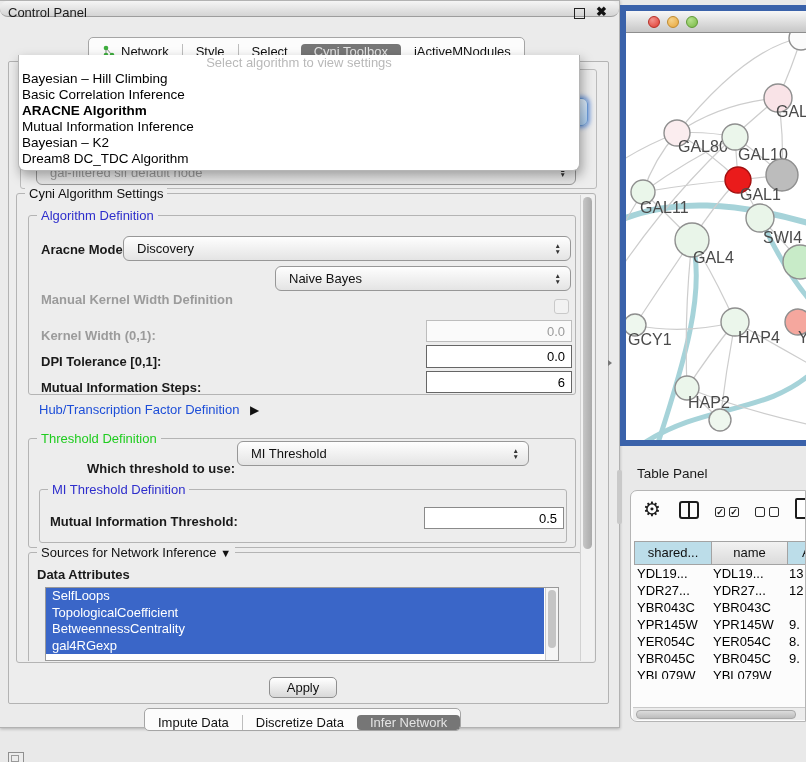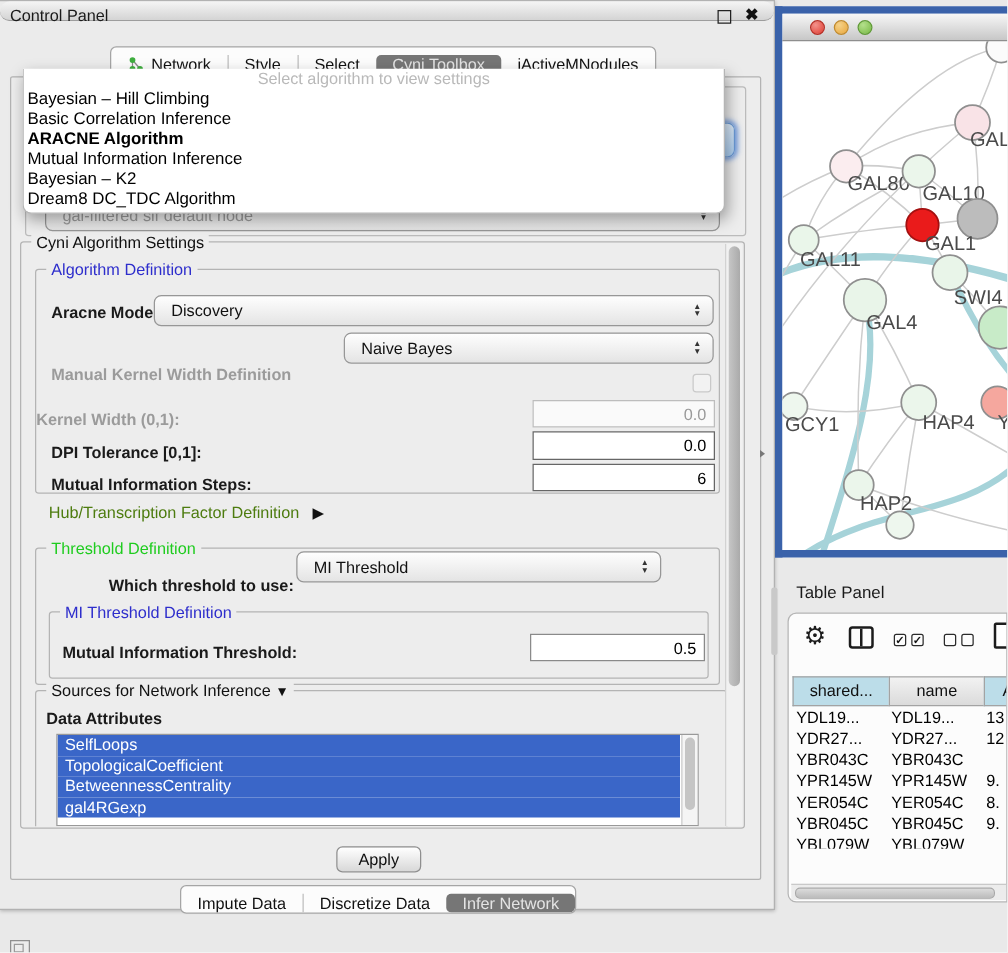--- a/index.html
+++ b/index.html
@@ -71,21 +71,21 @@
   .settings-box{left:16px;top:192px;width:580px;height:470px;}
   .settings-clip{position:absolute;left:1px;top:1px;right:1px;bottom:1px;overflow:hidden;}
 
   .vtrack{position:absolute;right:0;top:0;width:14px;height:100%;background:#f1f1f1;
           border-left:1px solid #d2d2d2;box-sizing:border-box;}
   .vthumb{position:absolute;left:2px;top:2px;width:9px;height:352px;border-radius:5px;
           background:linear-gradient(90deg,#c6c6c6,#aaaaaa);}
 
   .lbl{font-size:13px;font-weight:bold;color:#1a1a1a;white-space:nowrap;}
   .lbl.disabled{color:#9b9b9b;}
-  .plain{font-size:13px;color:#4d7c0f;white-space:nowrap;}
+  .plain{font-size:13px;color:#1d4ed8;white-space:nowrap;}
   .tfield{border:1px solid #8a8a8a;background:#fff;font-size:13px;color:#000;
           text-align:right;padding:3px 6px 0 6px;box-sizing:border-box;}
   .tfield.disabled{border:1px solid #bdbdbd;background:#fafafa;color:#9a9a9a;}
   .checkbox{width:15px;height:15px;border:1px solid #c9c9c9;border-radius:3px;
             background:#f2f2f2;box-sizing:border-box;}
 
   
   .attr-list{background:#fff;border:1px solid #999;box-sizing:border-box;overflow:hidden;}
   .attr-item{height:16.5px;line-height:16.5px;background:#3a66c8;color:#fff;
              padding-left:6px;font-size:13px;margin-right:14px;white-space:nowrap;}
@@ -207,21 +207,21 @@
           <div class="abs combo" style="left:94px;top:20px;width:448px;height:25px;">
             <span class="ctext">Discovery</span>
             <span class="arr">▲<br>▼</span>
           </div>
           <div class="abs combo" style="left:246px;top:50px;width:296px;height:25px;">
             <span class="ctext">Naive Bayes</span>
             <span class="arr">▲<br>▼</span>
           </div>
           <span class="abs lbl disabled" style="left:12px;top:76px;">Manual Kernel Width Definition</span>
           <div class="abs checkbox" style="left:525px;top:83px;"></div>
-          <span class="abs lbl disabled" style="left:0;top:112px;">Kernel Width (0,1):</span>
+          <span class="abs lbl disabled" style="left:12px;top:112px;">Kernel Width (0,1):</span>
           <div class="abs tfield disabled" style="left:397px;top:104px;width:146px;height:22px;">0.0</div>
           <span class="abs lbl" style="left:12px;top:138px;">DPI Tolerance [0,1]:</span>
           <div class="abs tfield" style="left:397px;top:129px;width:146px;height:23px;border-color:#666;">0.0</div>
           <span class="abs lbl" style="left:12px;top:164px;">Mutual Information Steps:</span>
           <div class="abs tfield" style="left:397px;top:155px;width:146px;height:22px;border-color:#666;">6</div>
         </div>
 
         <div class="abs" style="left:21px;top:207px;">
           <span class="plain">Hub/Transcription Factor Definition</span>
           <span style="font-size:12px;margin-left:7px;">▶</span>

